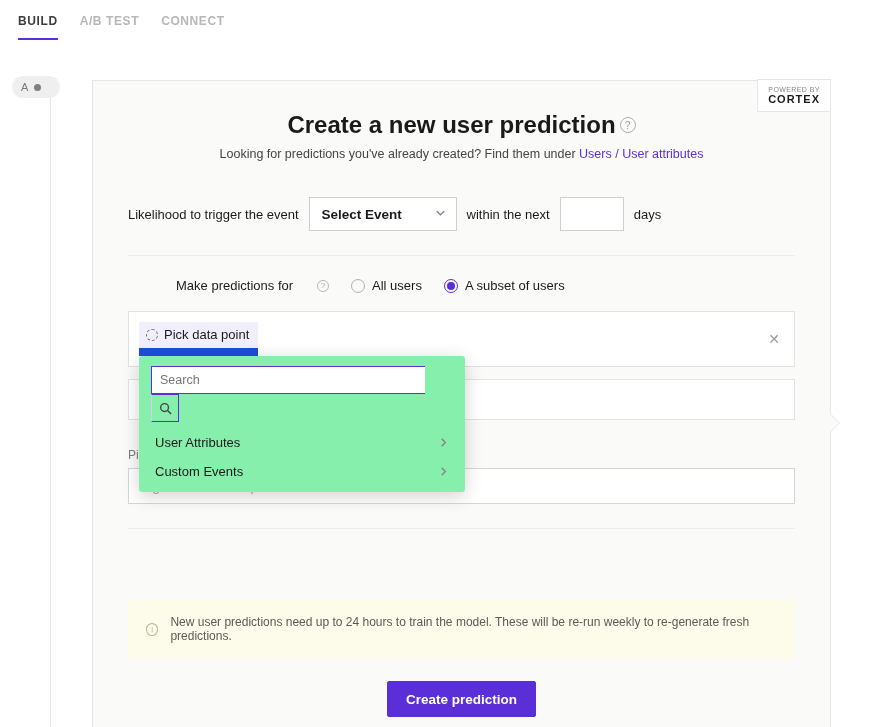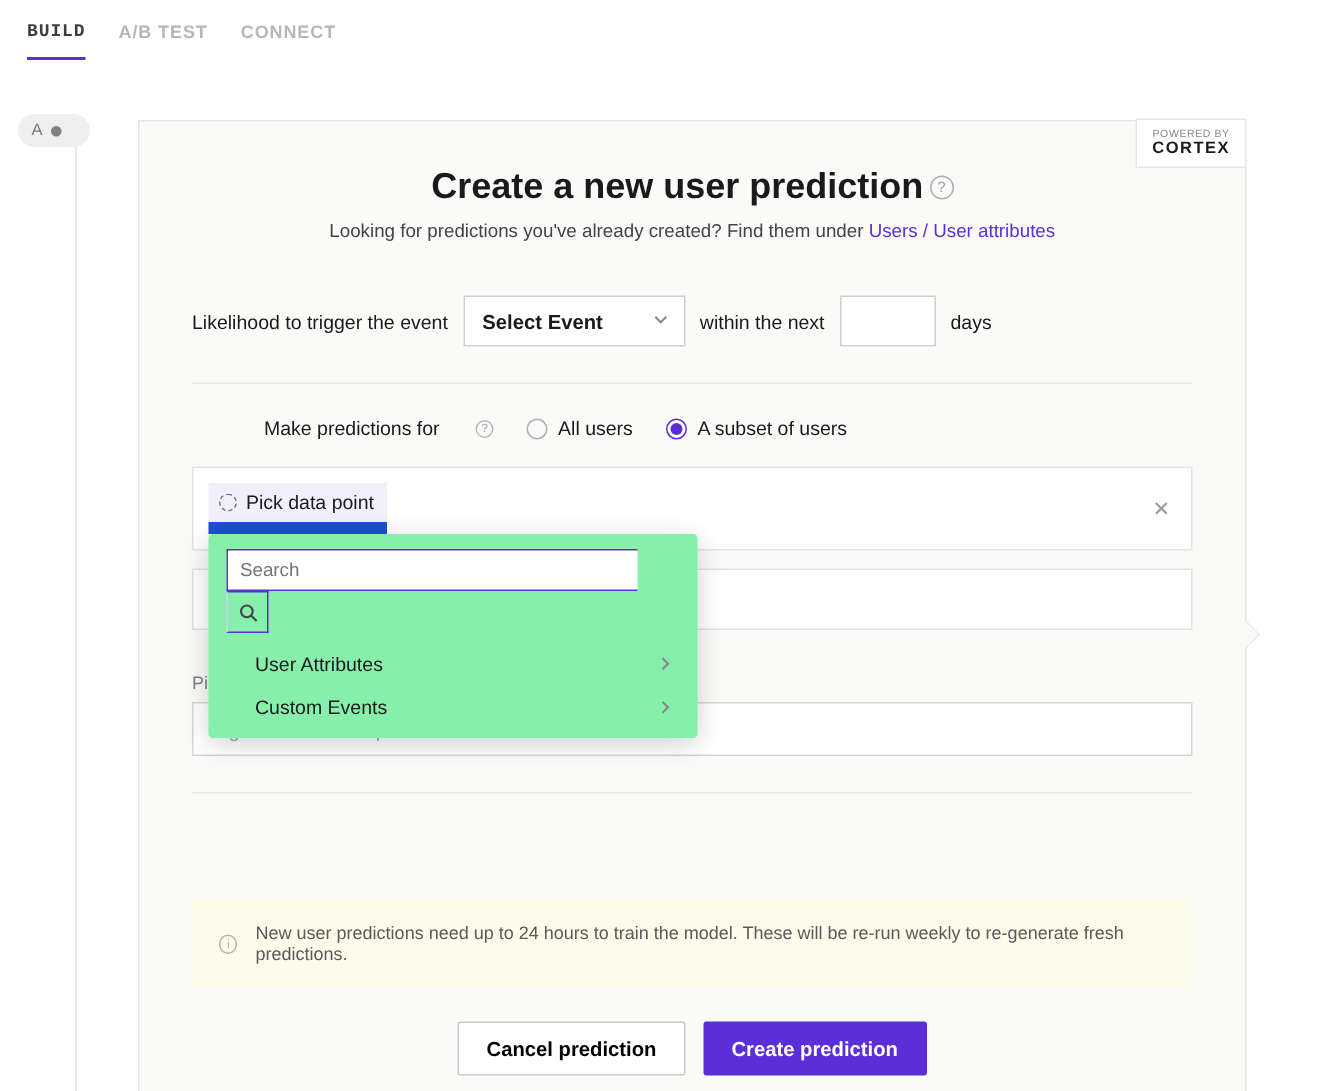--- a/index.html
+++ b/index.html
@@ -1,21 +1,21 @@
 <!DOCTYPE html>
 <html><head>
 <meta charset="utf-8">
 <style>
   * { box-sizing: border-box; margin: 0; padding: 0; }
   body { font-family: -apple-system, BlinkMacSystemFont, "Segoe UI", Helvetica, Arial, sans-serif; background: #fff; color: #1a1a1a; width: 881px; }
   
   
   .top-tabs { display: flex; gap: 22px; padding: 14px 18px 0 18px; font-size: 12px; font-weight: 700; letter-spacing: 0.6px; }
   .top-tab { color: #b7b7b7; padding-bottom: 10px; cursor: pointer; }
-  .top-tab.active { color: #3d3d3d; border-bottom: 2px solid #5a2fd7; font-family: Liberation Mono, monospace; }
+  .top-tab.active { color: #3d3d3d; border-bottom: 2px solid #5a2fd7; }
   
   
   .stage { position: relative; padding: 40px 50px 30px 50px; }
   .rail { position: absolute; left: 50px; top: 40px; bottom: 30px; width: 1px; background: #e4e4e4; }
   .pill { position: absolute; left: 12px; top: 36px; width: 48px; height: 22px; border-radius: 11px; background: #efefef; display: flex; align-items: center; justify-content: flex-start; padding: 0 9px; font-size: 11px; color: #7a7a7a; gap: 6px; }
   .pill .dot { width: 7px; height: 7px; border-radius: 50%; background: #808080; }
   
   .content-card { position: relative; margin-left: 42px; background: #fafaf9; border: 1px solid #e6e6e4; padding: 30px 35px 28px 35px; }
   .notch { position: absolute; right: -10px; top: 50%; width: 0; height: 0; border-top: 10px solid transparent; border-bottom: 10px solid transparent; border-left: 10px solid #e6e6e4; }
   .notch::after { content: ""; position: absolute; left: -10px; top: -9px; border-top: 9px solid transparent; border-bottom: 9px solid transparent; border-left: 9px solid #fafaf9; }
@@ -48,21 +48,21 @@
   .chip-box { position: relative; margin-top: 18px; background: #fff; border: 1px solid #e2e2df; padding: 10px; display: flex; align-items: center; }
   .chip { display: inline-flex; align-items: center; gap: 6px; padding: 5px 9px 6px 7px; font-size: 13px; background: #f2effc; border-bottom: 8px solid #1d4ed8; cursor: pointer; }
   .chip-icon { width: 12px; height: 12px; border: 1.3px dashed #6e6e6e; border-radius: 50%; }
   .close-x { margin-left: auto; color: #9a9a9a; font-size: 14px; cursor: pointer; padding: 0 4px; }
   
   .dropdown { position: absolute; left: 10px; top: 44px; width: 326px; background: #86efac; border-radius: 3px; box-shadow: 0 4px 18px rgba(0,0,0,0.18); padding: 10px 0 6px 0; z-index: 10; }
   .dd-search-wrap { padding: 0 12px 6px 12px; }
   .dd-search { position: relative; }
   .dd-search input { width: calc(100% - 28px); height: 28px; border: 1.5px solid #5a2fd7; border-right: none; padding: 0 8px; font-size: 12.5px; outline: none; vertical-align: top; }
   .dd-search .sbtn { display: inline-flex; width: 28px; height: 28px; border: 1.5px solid #5a2fd7; border-left: 1px solid #d6cef2; align-items: center; justify-content: center; vertical-align: top; cursor: pointer; }
-  .dd-item { display: flex; align-items: center; justify-content: space-between; padding: 7px 16px; font-size: 13px; cursor: pointer; margin-left: 15px; }
+  .dd-item { display: flex; align-items: center; justify-content: space-between; padding: 7px 16px; font-size: 13px; cursor: pointer; }
   
   .and-row { margin-top: 12px; border: 1px solid #e2e2df; background: #fff; padding: 12px 14px; font-size: 13px; font-weight: 600; color: #555; }
   
   .field-label { font-size: 12px; color: #7d7d7d; margin-top: 28px; }
   .big-input { width: 100%; height: 36px; border: 1px solid #d6d6d4; background: #fff; margin-top: 6px; padding: 0 12px; font-size: 13.5px; }
   .big-input::placeholder { color: #a8a8a6; }
   
   .notice { display: flex; align-items: center; gap: 12px; background: #fdfbe9; padding: 16px 18px; font-size: 12px; color: #5a5a58; margin-top: 48px; }
   .info-ico { width: 13px; height: 13px; border: 1.2px solid #b7b49a; border-radius: 50%; display: inline-flex; align-items: center; justify-content: center; font-size: 8px; color: #b7b49a; }
   
@@ -183,19 +183,18 @@
       <input class="big-input" placeholder="e.g.: Likelihood to purchase shoes" style="">
     </div>
 
     <div class="section" style="border-top:1px solid #ececea;">
       <div class="notice">
         <span class="info-ico">i</span>
         <span>New user predictions need up to 24 hours to train the model. These will be re-run weekly to re-generate fresh predictions.</span>
       </div>
 
       <div class="actions">
-        <button class="btn btn-outline">Cancel prediction</button>
         <button class="btn btn-primary">Create prediction</button>
       </div>
     </div>
   </div>
 
 </div>
 
 </body></html>

